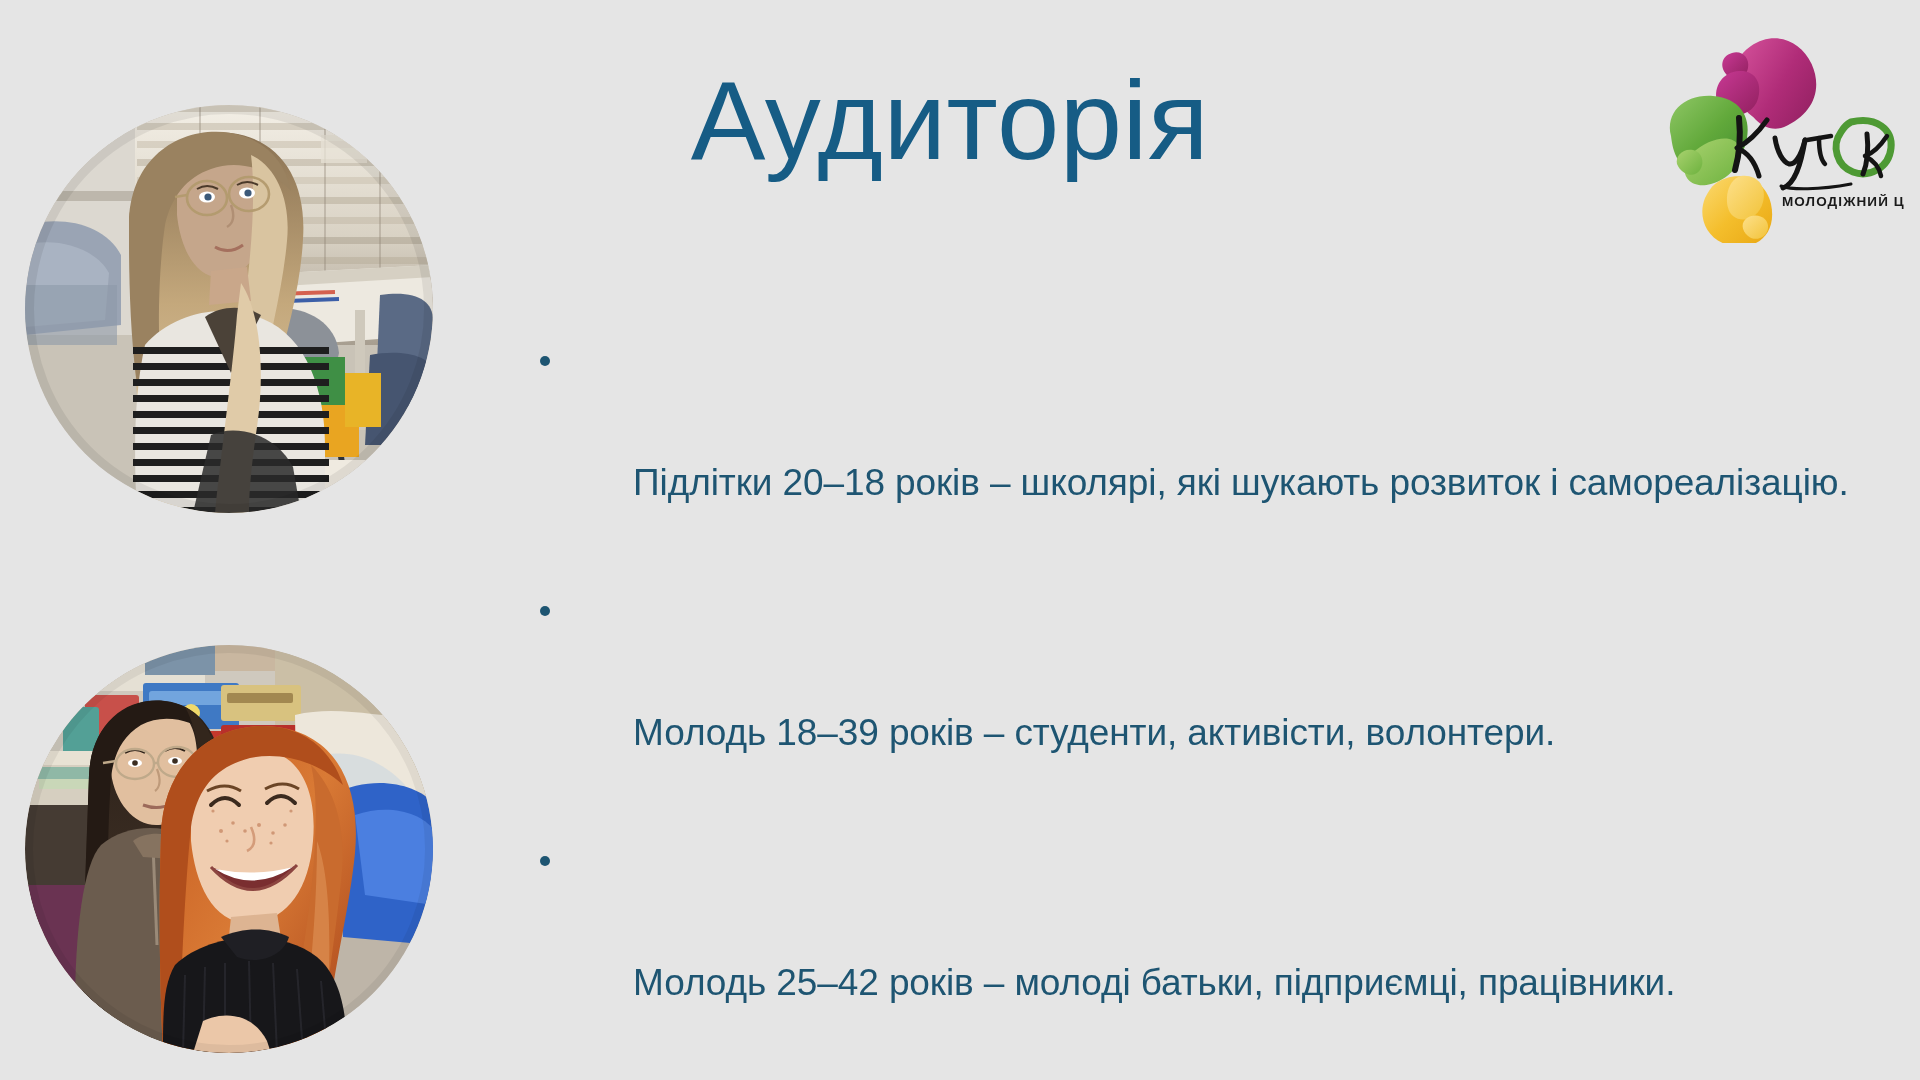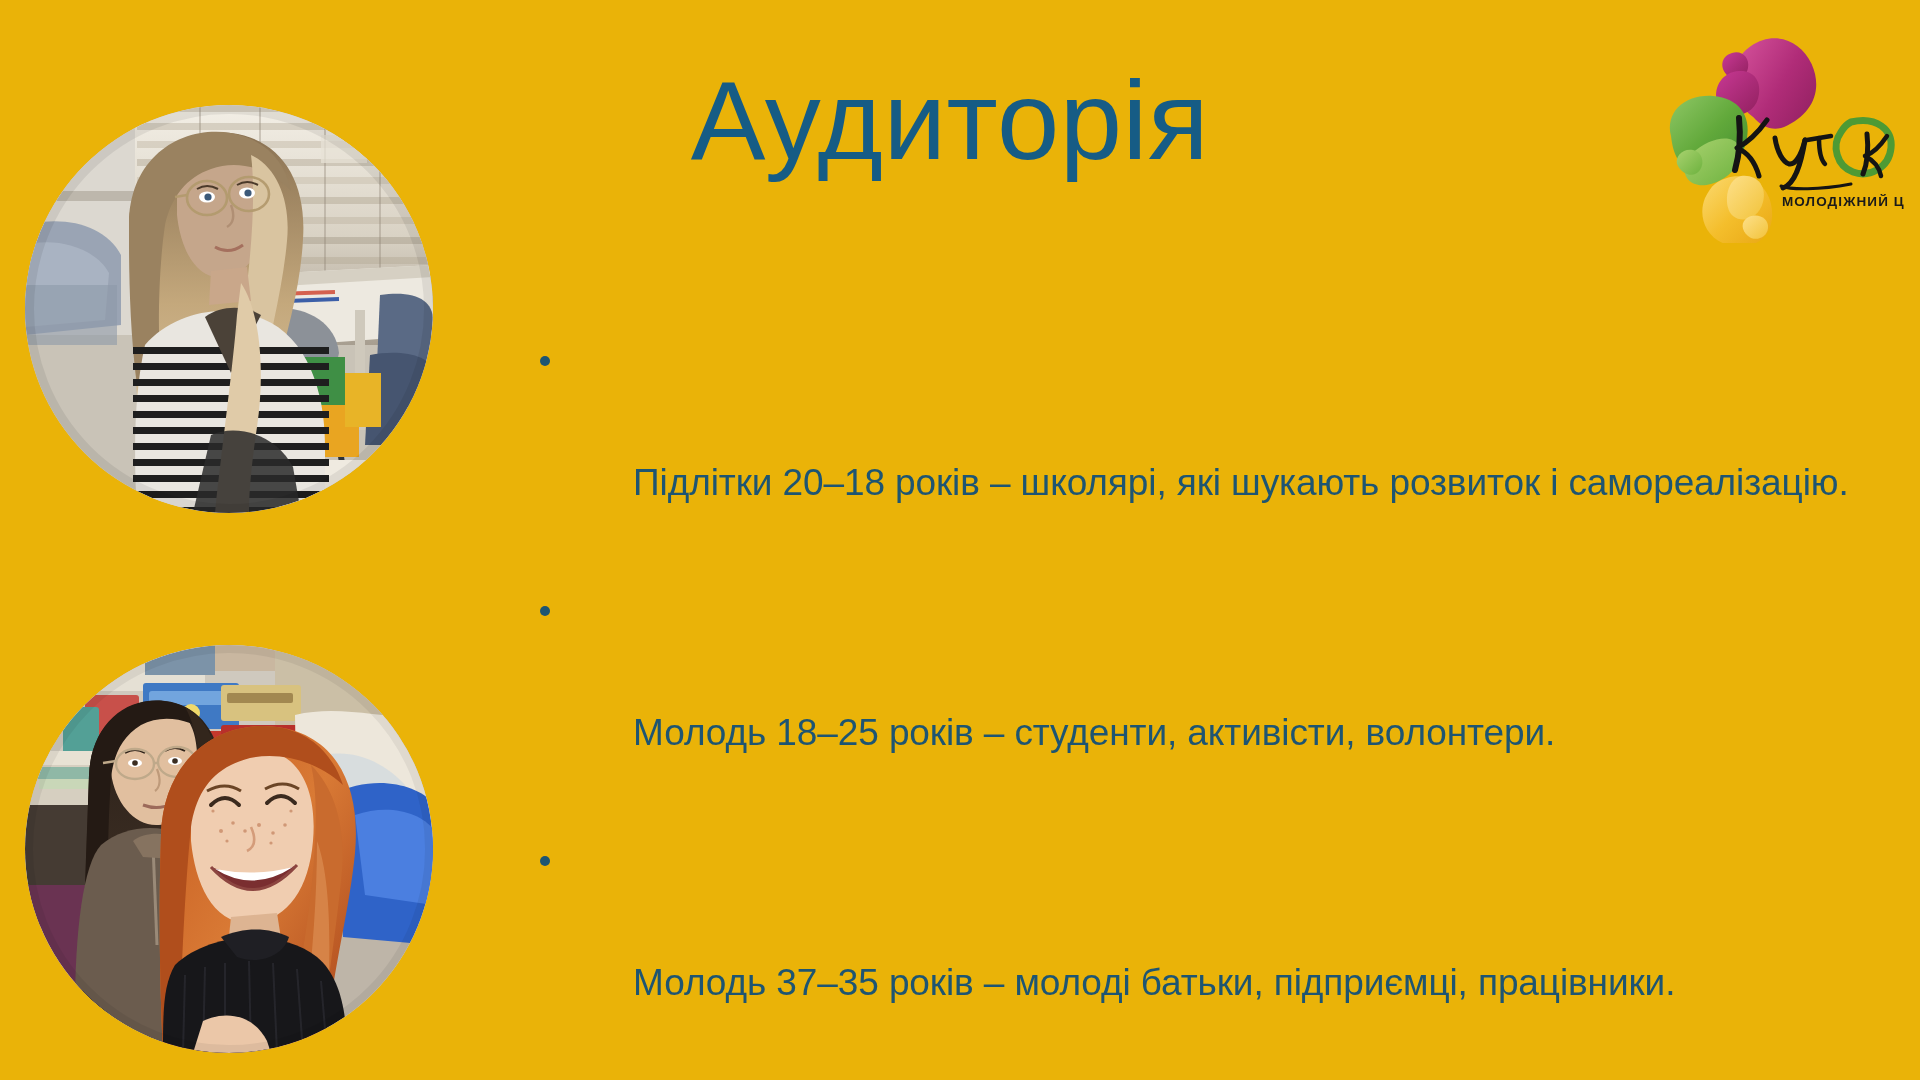--- a/index.html
+++ b/index.html
@@ -7,21 +7,21 @@
     padding: 0;
     background: #ffffff;
   }
   body {
     font-family: "Liberation Sans", sans-serif;
   }
   #slide {
     position: relative;
     width: 1920px;
     height: 1080px;
-    background: #eab308;
+    background: #e5e5e5;
     overflow: hidden;
   }
 
   
   #slide-title {
     position: absolute;
     left: 540px;
     top: 62px;
     width: 820px;
     text-align: center;
@@ -366,26 +366,26 @@
 
   <div id="bullets">
 
     <div class="bullet-item">
       <span class="bullet-dot"></span>
       <span>Підлітки 20–18 років – школярі, які шукають розвиток і самореалізацію.</span>
     </div>
 
     <div class="bullet-item">
       <span class="bullet-dot"></span>
-      <span>Молодь 18–25 років – студенти, активісти, волонтери.</span>
+      <span>Молодь 18–39 років – студенти, активісти, волонтери.</span>
     </div>
 
     <div class="bullet-item">
       <span class="bullet-dot"></span>
-      <span>Молодь 37–35 років – молоді батьки, підприємці, працівники.</span>
+      <span>Молодь 25–42 років – молоді батьки, підприємці, працівники.</span>
     </div>
 
   </div>
 
   <div id="logo">
     <svg viewBox="0 0 250 215">
       <defs>
         <linearGradient id="gMag" x1="0" y1="0" x2="1" y2="1">
           <stop offset="0%" stop-color="#D9569F"></stop>
           <stop offset="55%" stop-color="#B02C78"></stop>

